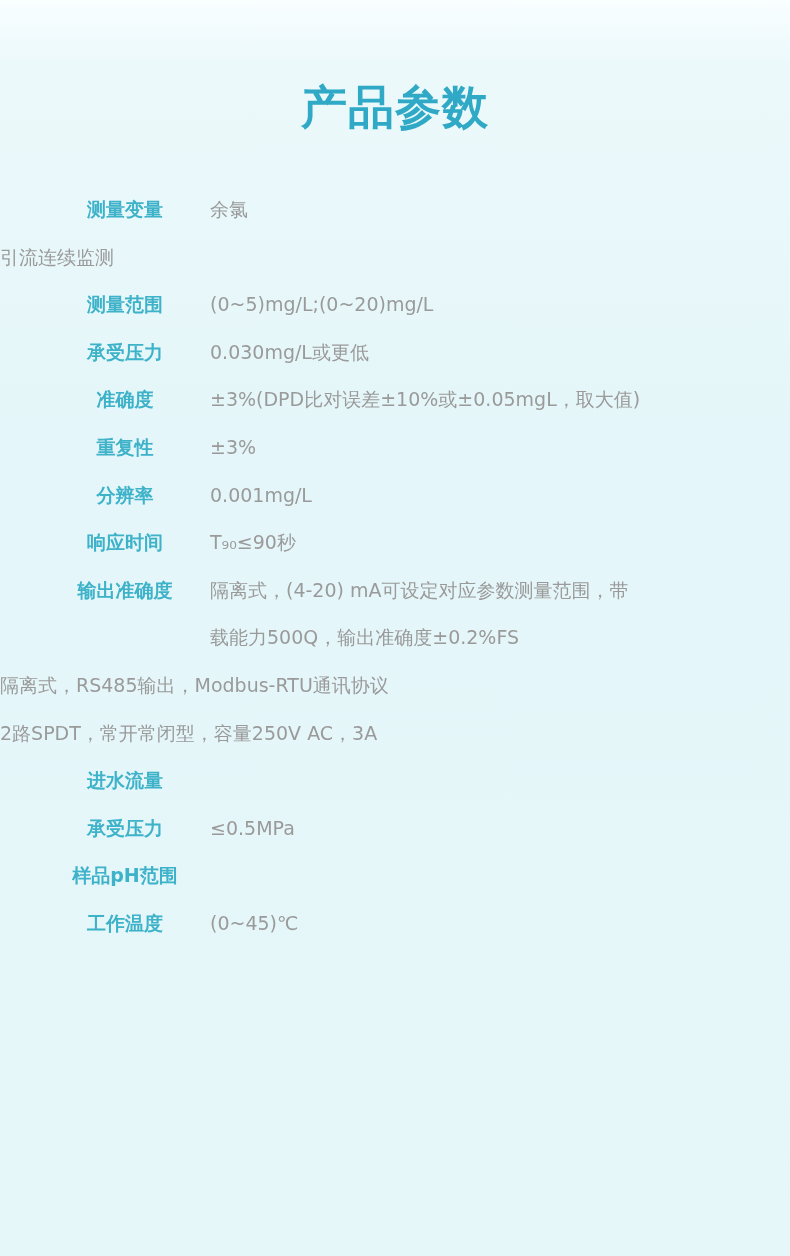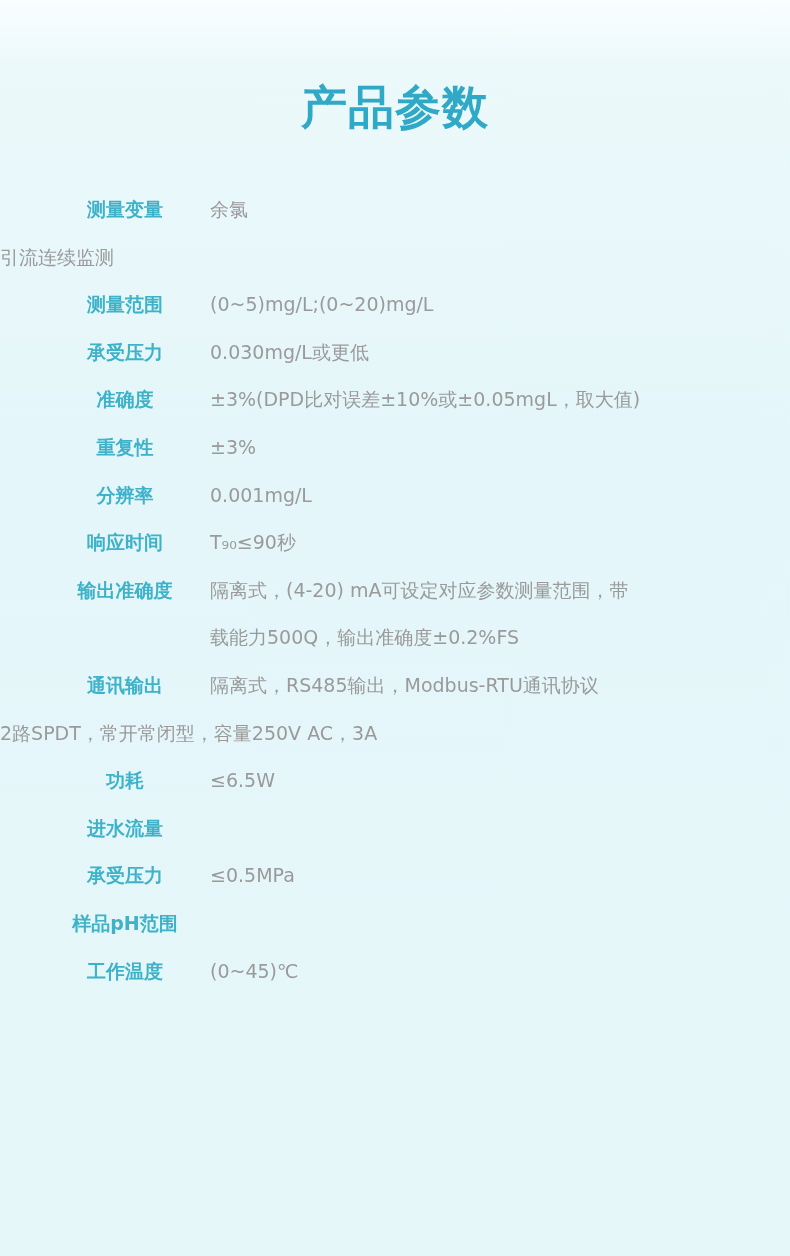--- a/index.html
+++ b/index.html
@@ -98,33 +98,28 @@
     <div class="spec-value">T₉₀≤90秒</div>
   </div>
 
   <div class="spec-row">
     <div class="spec-label">输出准确度</div>
     <div class="spec-value">隔离式，(4-20) mA可设定对应参数测量范围，带
 载能力500Q，输出准确度±0.2%FS</div>
   </div>
 
   <div class="spec-row">
-    <div class="spec-label">通讯输出</div>
     <div class="spec-value">隔离式，RS485输出，Modbus-RTU通讯协议</div>
   </div>
 
   <div class="spec-row">
     <div class="spec-value">2路SPDT，常开常闭型，容量250V AC，3A</div>
   </div>
 
 
-  <div class="spec-row">
-    <div class="spec-label">功耗</div>
-    <div class="spec-value">≤6.5W</div>
-  </div>
 
   <div class="spec-row">
     <div class="spec-label">进水流量</div>
   </div>
 
   <div class="spec-row">
     <div class="spec-label">承受压力</div>
     <div class="spec-value">≤0.5MPa</div>
   </div>
 

